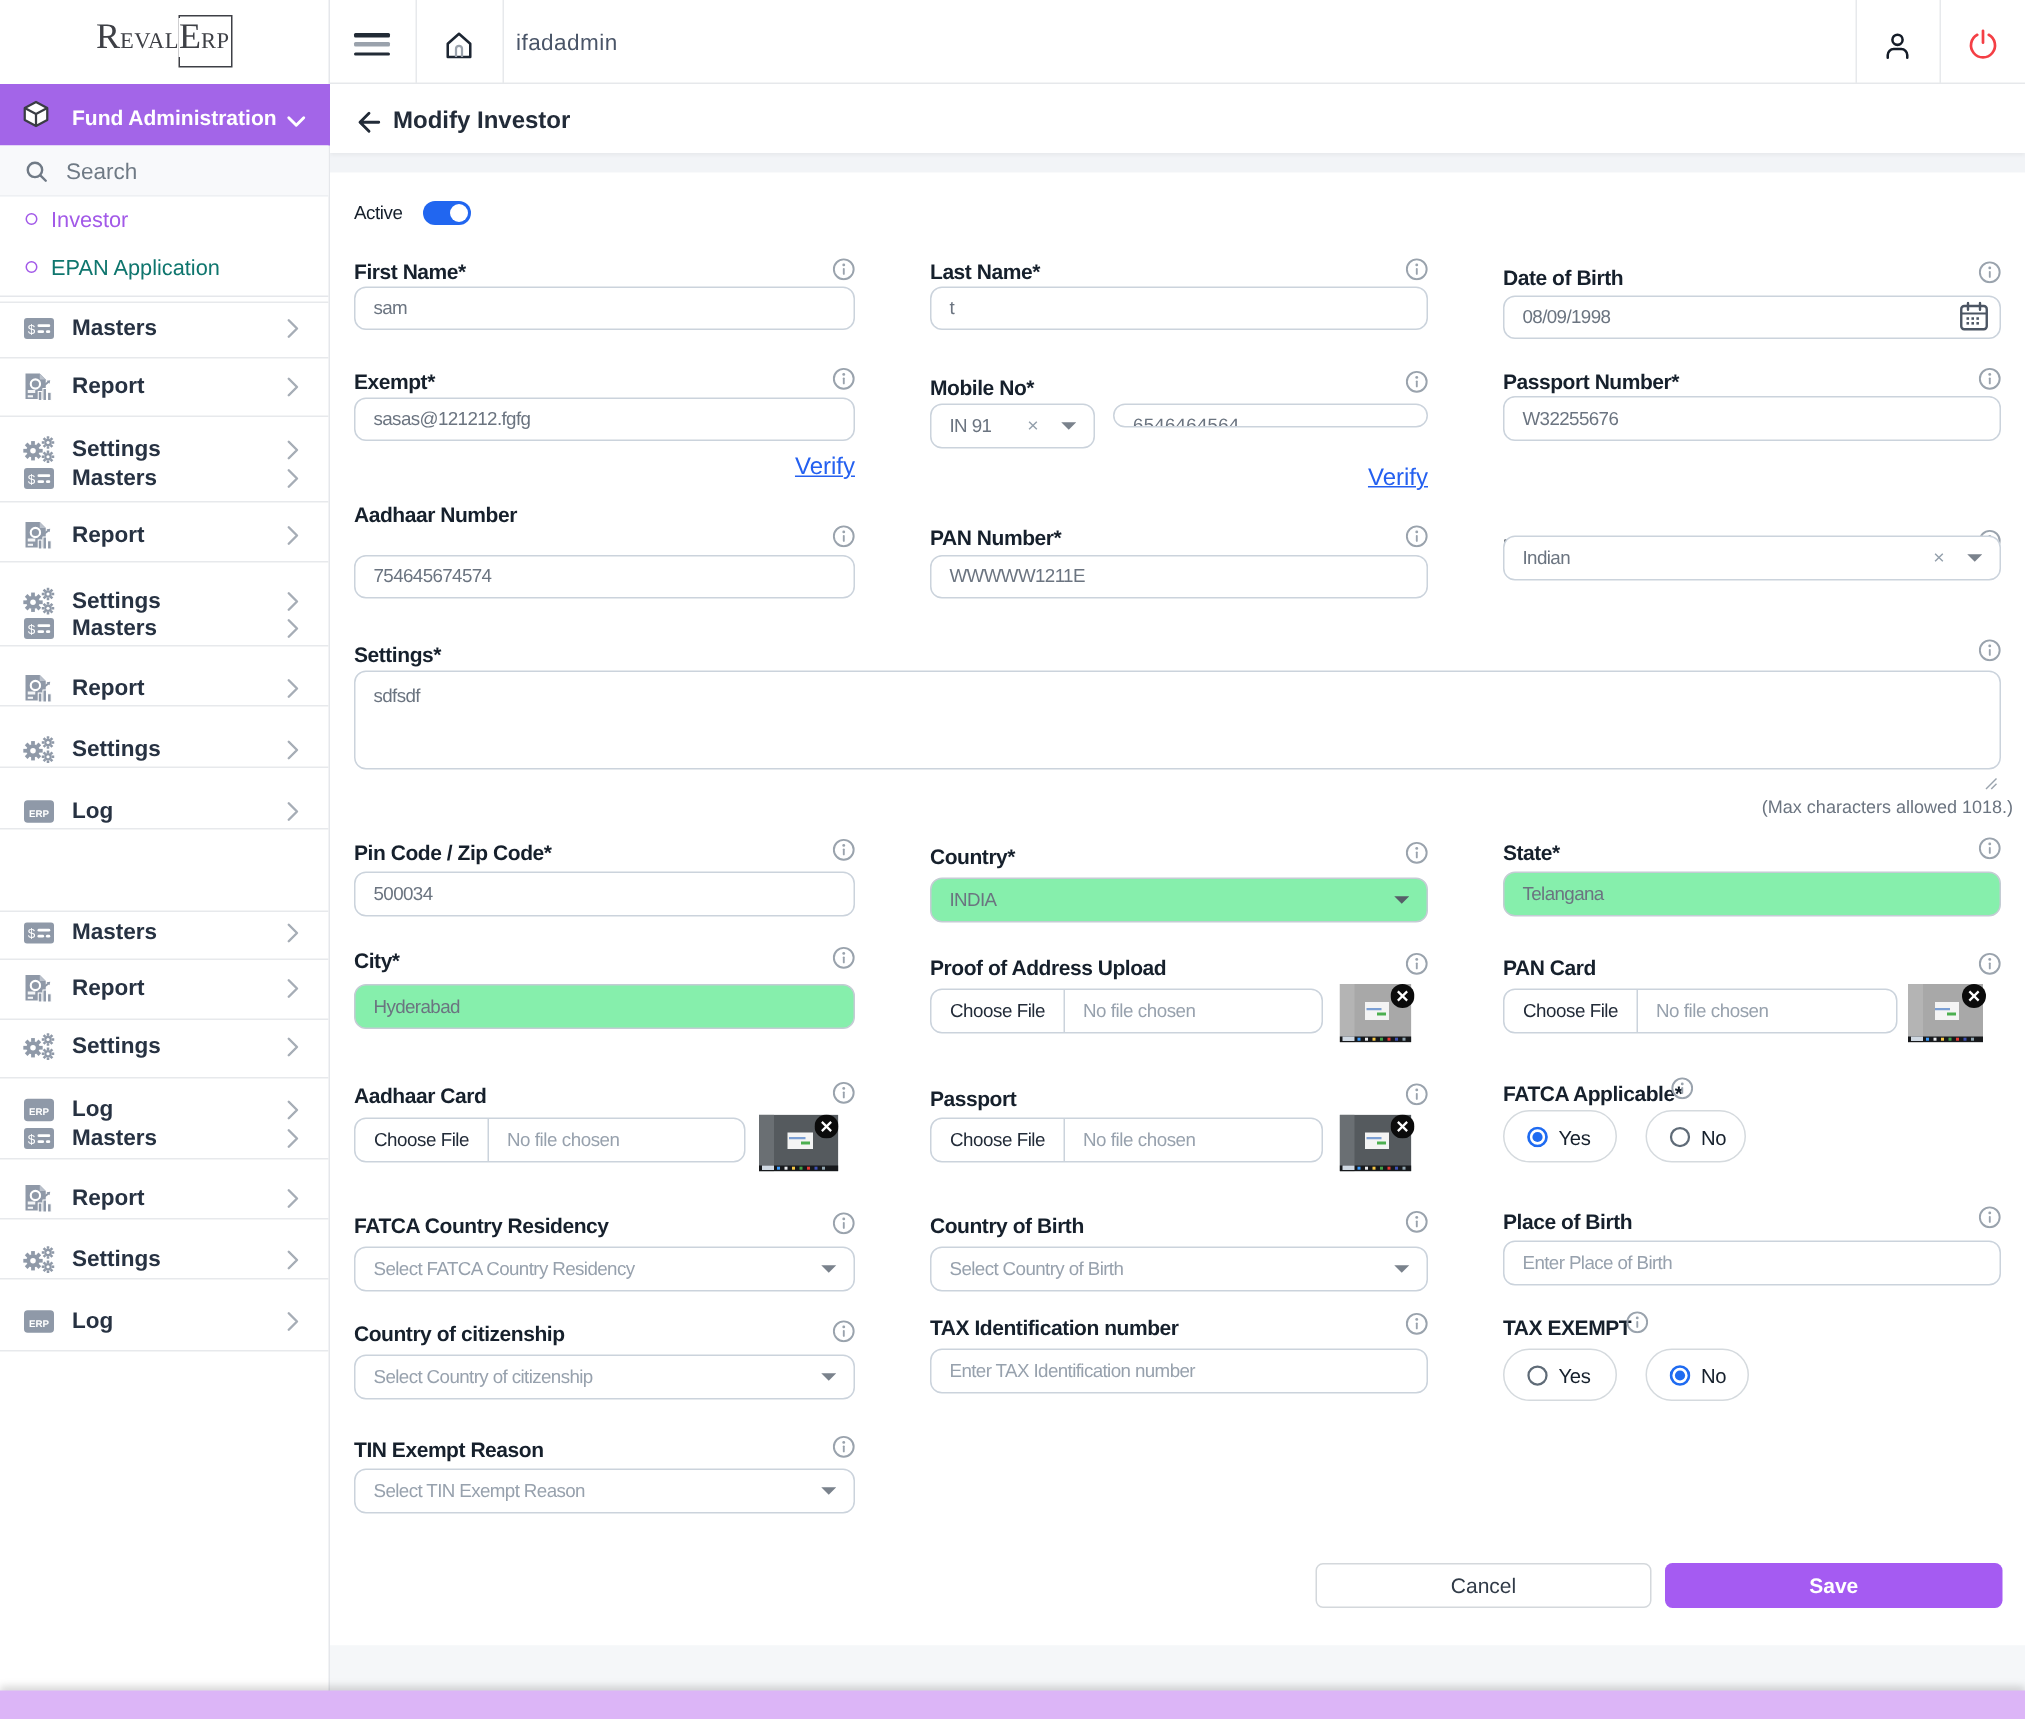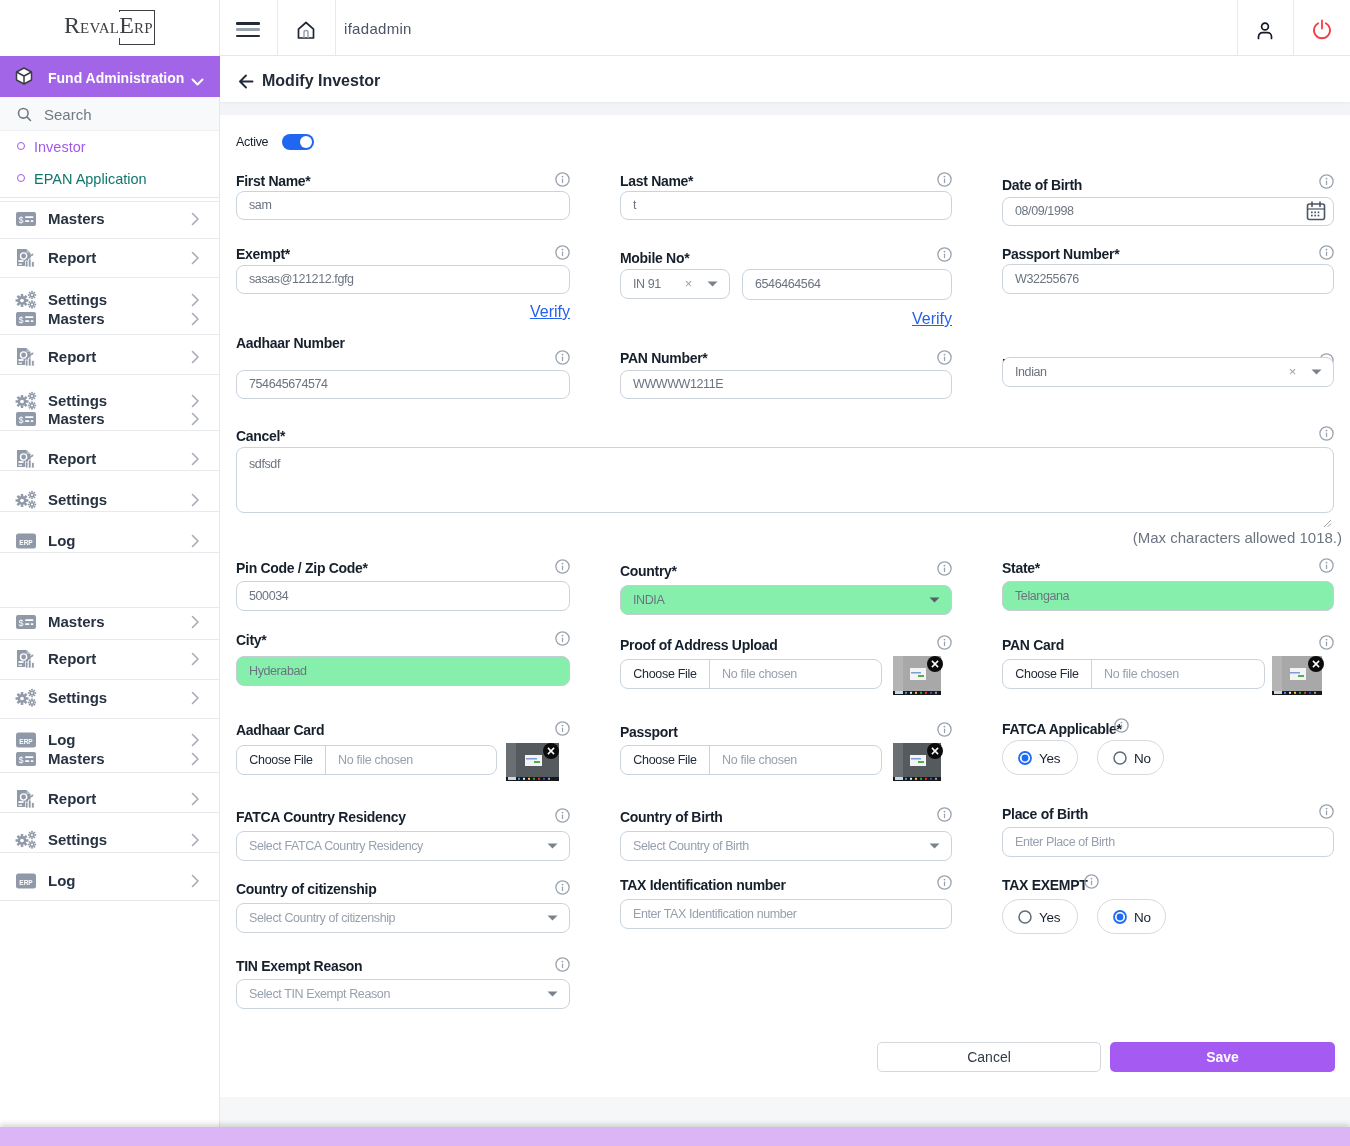--- a/index.html
+++ b/index.html
@@ -463,21 +463,21 @@
 <div class="abs" style="left:470px;top:302px;width:100px;text-align:right;font-size:16px;color:#2460f0;line-height:19px"><span style="text-decoration:underline">Verify</span></div>
 <div class="lbl" style="left:620px;top:250px">Mobile No*</div>
 <div class="abs" style="left:937px;top:247px;width:15px;height:15px"><svg width="15" height="15" viewBox="0 0 15 15" style="">
       <circle cx="7.5" cy="7.5" r="6.6" fill="none" stroke="#9aa3ad" stroke-width="1.3"></circle>
       <circle cx="7.5" cy="4.6" r="0.95" fill="#9aa3ad"></circle>
       <rect x="6.9" y="6.6" width="1.25" height="4.6" rx="0.6" fill="#9aa3ad"></rect>
     </svg></div>
 <div class="inp " style="left:620px;top:269px;width:110px;height:30px;line-height:28px">IN 91<span style="position:absolute;right:37px;top:0;color:#94a0ac;font-size:13px">×</span><span style="position:absolute;right:11px;top:11px;line-height:0"><svg width="11" height="6" viewBox="0 0 11 6">
         <path d="M0.5 0.5 L5.5 5.5 L10.5 0.5 Z" fill="#7a828c"></path>
       </svg></span></div>
-<div class="inp " style="left:742px;top:269px;width:210px;height:31px;line-height:28px;">6546464564</div>
+<div class="inp " style="left:742px;top:269px;width:210px;height:16px;line-height:28px;font-family:Liberation Mono, monospace;">6546464564</div>
 <div class="abs" style="left:852px;top:309px;width:100px;text-align:right;font-size:16px;color:#2460f0;line-height:19px"><span style="text-decoration:underline">Verify</span></div>
 <div class="lbl" style="left:1002px;top:246px">Passport Number*</div>
 <div class="abs" style="left:1319px;top:245px;width:15px;height:15px"><svg width="15" height="15" viewBox="0 0 15 15" style="">
       <circle cx="7.5" cy="7.5" r="6.6" fill="none" stroke="#9aa3ad" stroke-width="1.3"></circle>
       <circle cx="7.5" cy="4.6" r="0.95" fill="#9aa3ad"></circle>
       <rect x="6.9" y="6.6" width="1.25" height="4.6" rx="0.6" fill="#9aa3ad"></rect>
     </svg></div>
 <div class="inp " style="left:1002px;top:264px;width:332px;height:30px;line-height:28px;">W32255676</div>
 <div class="lbl" style="left:236px;top:335px">Aadhaar Number</div>
 <div class="abs" style="left:555px;top:350px;width:15px;height:15px"><svg width="15" height="15" viewBox="0 0 15 15" style="">
@@ -495,32 +495,32 @@
 <div class="inp " style="left:620px;top:370px;width:332px;height:29px;line-height:27px;">WWWWW1211E</div>
 <div class="lbl" style="left:1002px;top:356px">Nationality</div>
 <div class="abs" style="left:1319px;top:353px;width:15px;height:15px"><svg width="15" height="15" viewBox="0 0 15 15" style="">
       <circle cx="7.5" cy="7.5" r="6.6" fill="none" stroke="#9aa3ad" stroke-width="1.3"></circle>
       <circle cx="7.5" cy="4.6" r="0.95" fill="#9aa3ad"></circle>
       <rect x="6.9" y="6.6" width="1.25" height="4.6" rx="0.6" fill="#9aa3ad"></rect>
     </svg></div>
 <div class="inp " style="left:1002px;top:357px;width:332px;height:30px;line-height:28px">Indian<span style="position:absolute;right:37px;top:0;color:#94a0ac;font-size:13px">×</span><span style="position:absolute;right:11px;top:11px;line-height:0"><svg width="11" height="6" viewBox="0 0 11 6">
         <path d="M0.5 0.5 L5.5 5.5 L10.5 0.5 Z" fill="#7a828c"></path>
       </svg></span></div>
-<div class="lbl" style="left:236px;top:428px">Cancel*</div>
+<div class="lbl" style="left:236px;top:428px">Settings*</div>
 <div class="abs" style="left:1319px;top:426px;width:15px;height:15px"><svg width="15" height="15" viewBox="0 0 15 15" style="">
       <circle cx="7.5" cy="7.5" r="6.6" fill="none" stroke="#9aa3ad" stroke-width="1.3"></circle>
       <circle cx="7.5" cy="4.6" r="0.95" fill="#9aa3ad"></circle>
       <rect x="6.9" y="6.6" width="1.25" height="4.6" rx="0.6" fill="#9aa3ad"></rect>
     </svg></div>
 <div class="inp" style="left:236px;top:447px;width:1098px;height:66px;line-height:16px;padding-top:8px">sdfsdf</div>
 <div class="abs" style="left:1323px;top:514px"><svg width="9" height="9" viewBox="0 0 9 9" style="">
       <line x1="1" y1="8" x2="8" y2="1" stroke="#9aa3ad" stroke-width="1"></line>
       <line x1="4.5" y1="8" x2="8" y2="4.5" stroke="#9aa3ad" stroke-width="1"></line>
     </svg></div>
-<div class="abs" style="left:1042px;top:531px;width:300px;text-align:right;font-size:15px;color:#6b7480;line-height:14px">(Max characters allowed 1018.)</div>
+<div class="abs" style="left:1042px;top:531px;width:300px;text-align:right;font-size:12px;color:#6b7480;line-height:14px">(Max characters allowed 1018.)</div>
 <div class="lbl" style="left:236px;top:560px">Pin Code / Zip Code*</div>
 <div class="abs" style="left:555px;top:559px;width:15px;height:15px"><svg width="15" height="15" viewBox="0 0 15 15" style="">
       <circle cx="7.5" cy="7.5" r="6.6" fill="none" stroke="#9aa3ad" stroke-width="1.3"></circle>
       <circle cx="7.5" cy="4.6" r="0.95" fill="#9aa3ad"></circle>
       <rect x="6.9" y="6.6" width="1.25" height="4.6" rx="0.6" fill="#9aa3ad"></rect>
     </svg></div>
 <div class="inp " style="left:236px;top:581px;width:334px;height:30px;line-height:28px;">500034</div>
 <div class="lbl" style="left:620px;top:563px">Country*</div>
 <div class="abs" style="left:937px;top:561px;width:15px;height:15px"><svg width="15" height="15" viewBox="0 0 15 15" style="">
       <circle cx="7.5" cy="7.5" r="6.6" fill="none" stroke="#9aa3ad" stroke-width="1.3"></circle>

